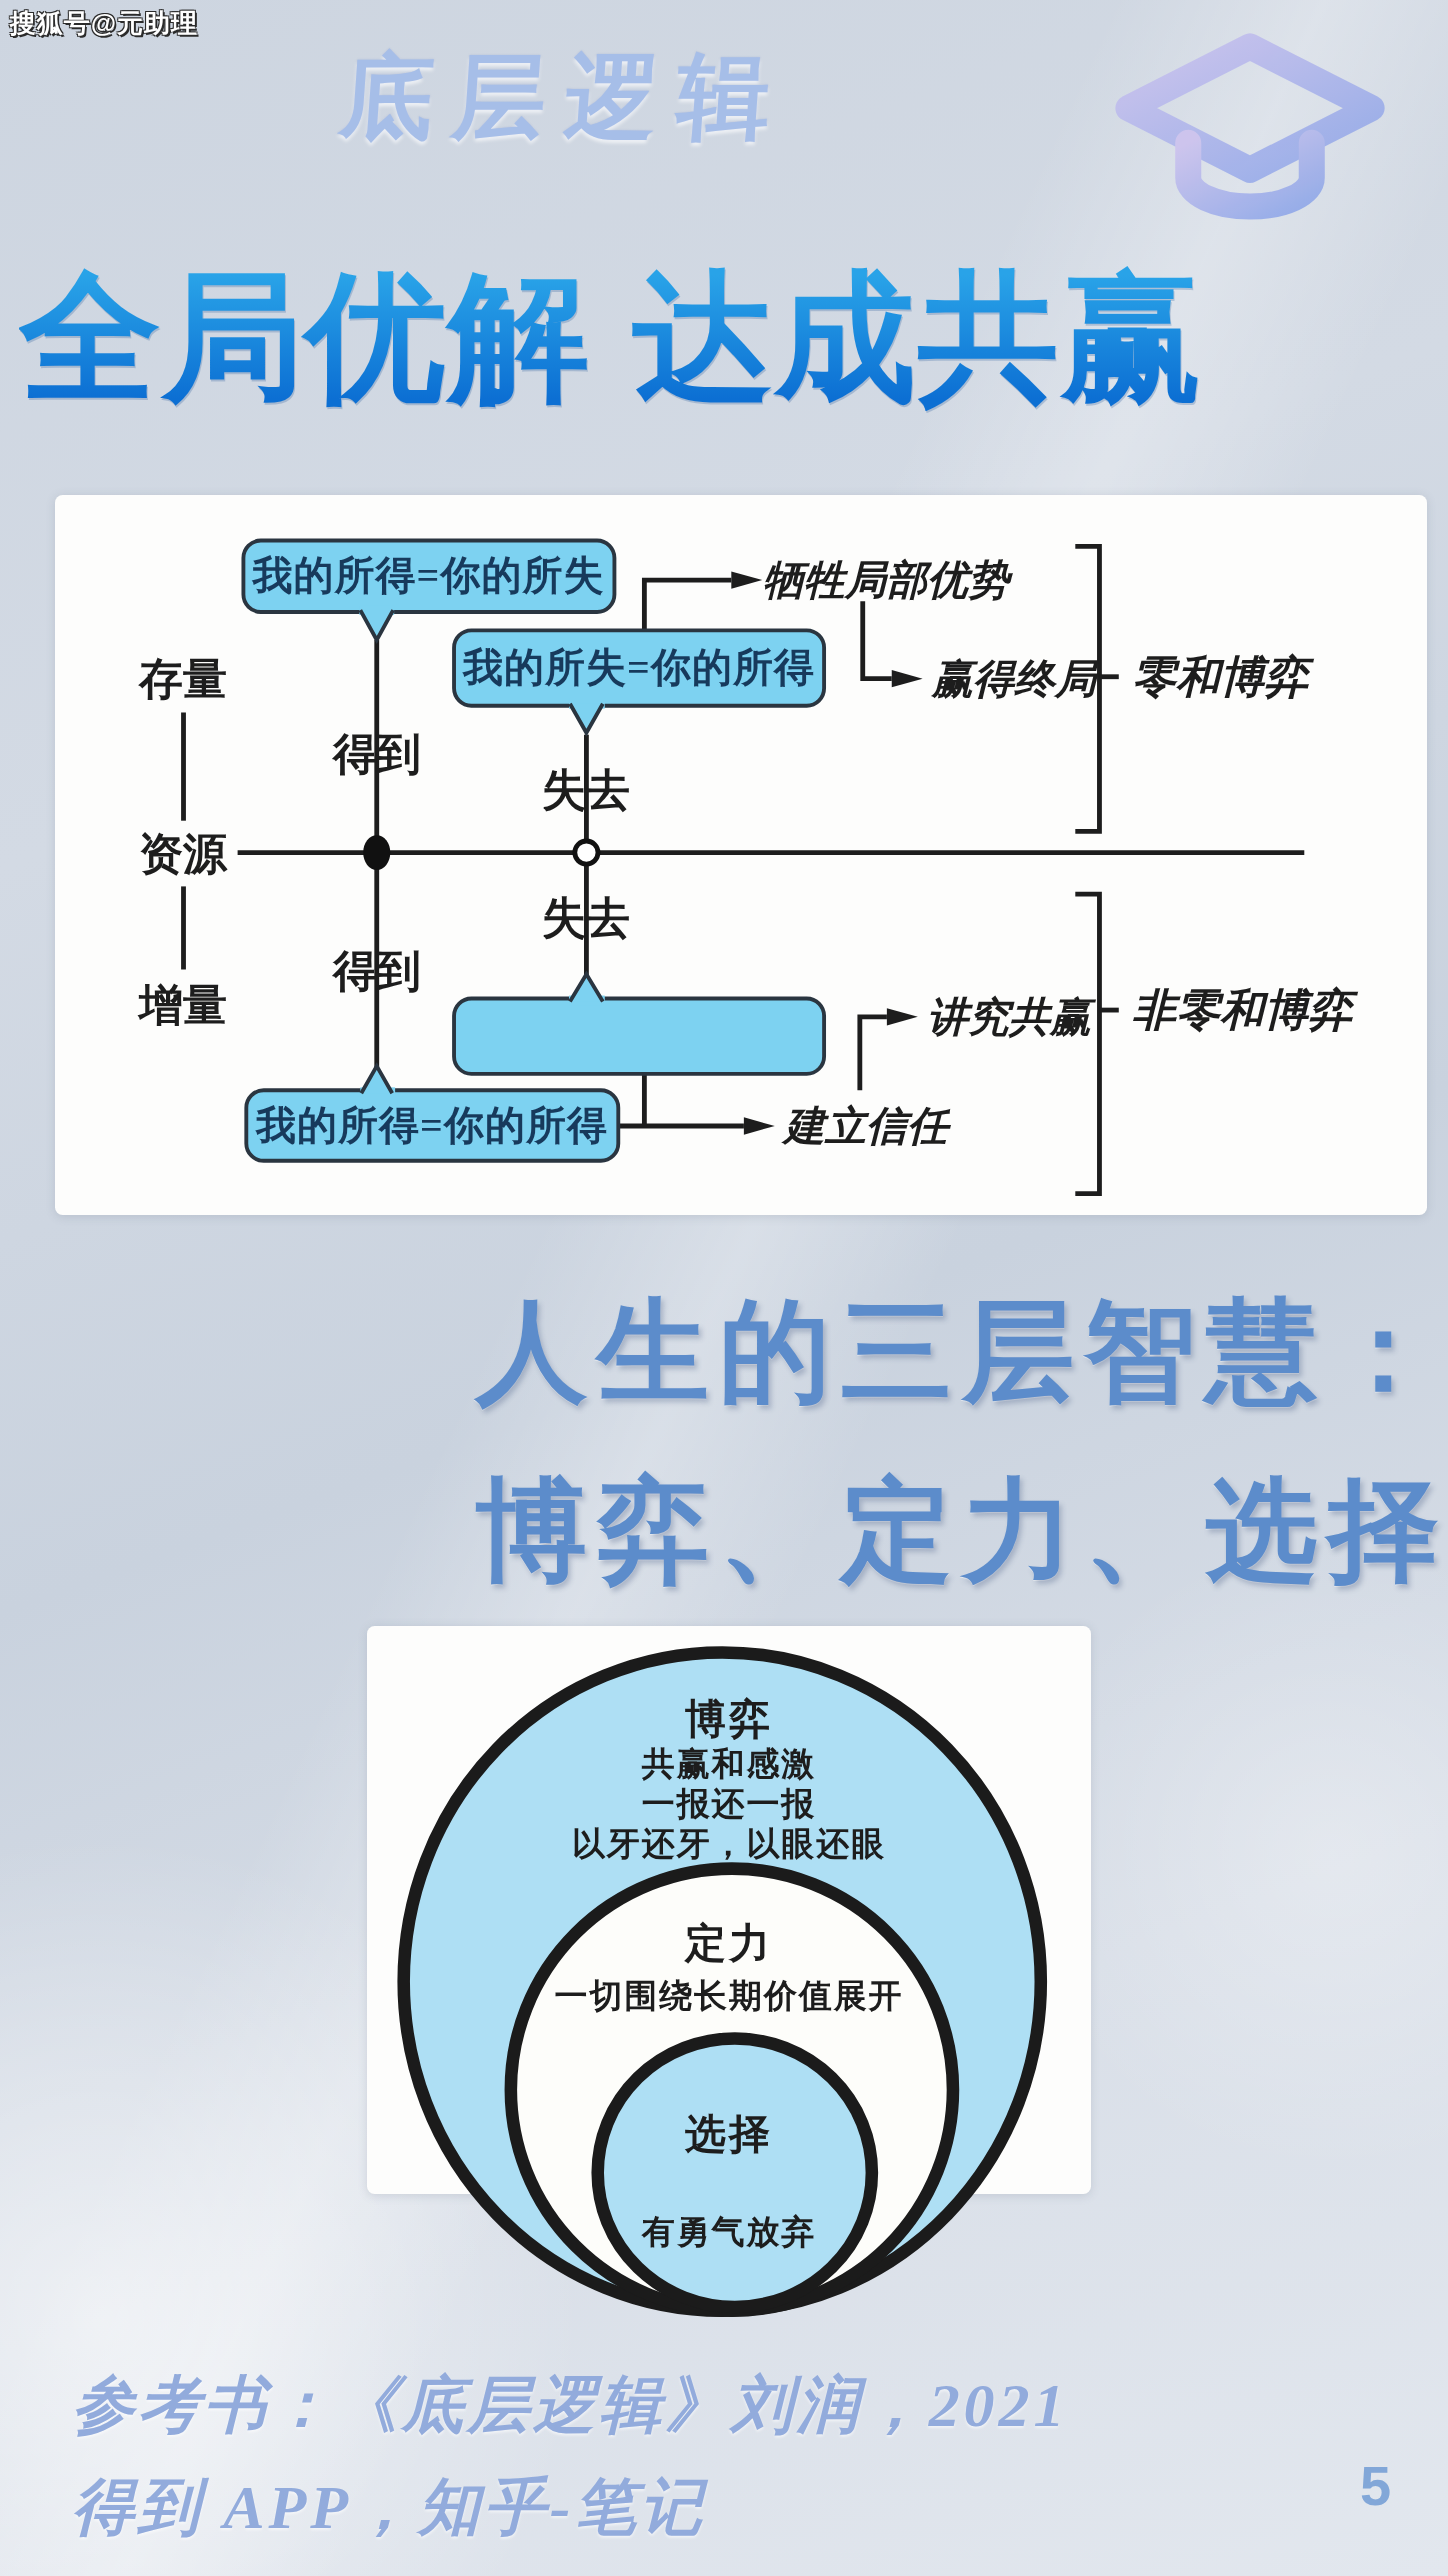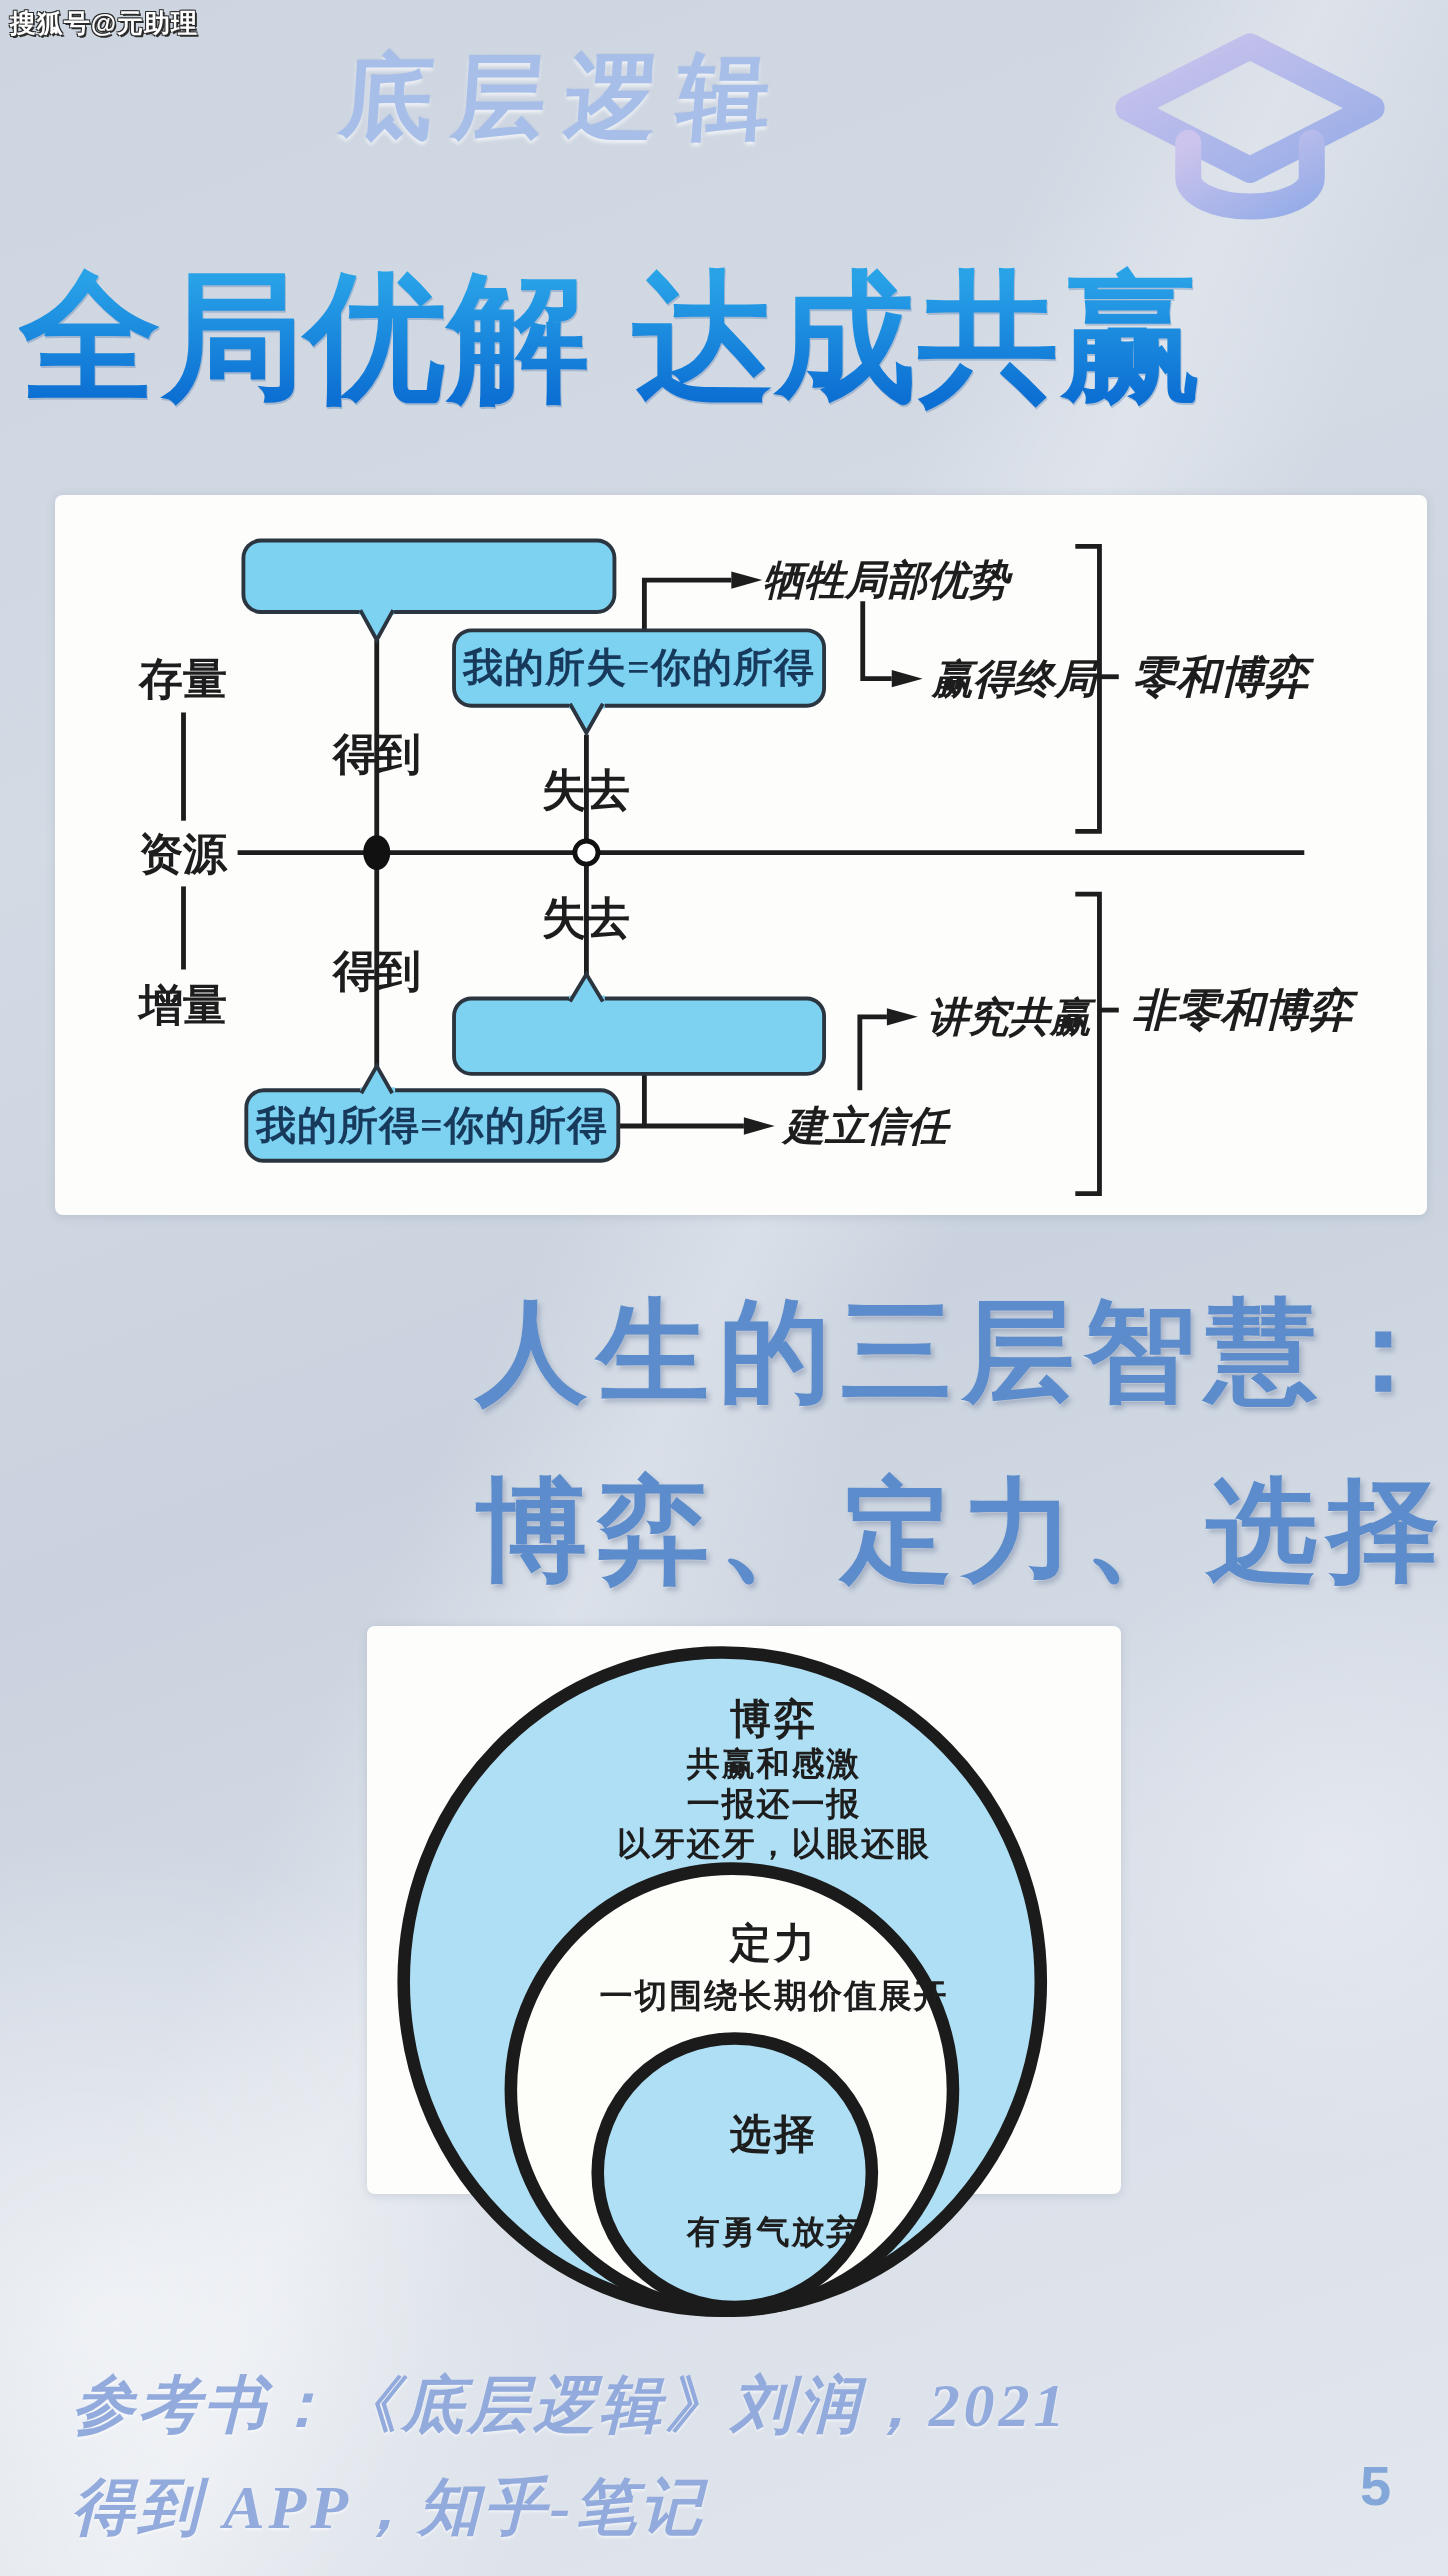--- a/index.html
+++ b/index.html
@@ -25,21 +25,21 @@
     color:var(--script_blue);letter-spacing:19.3px;font-family:"DejaVu Serif","Liberation Serif",serif;
     text-shadow:0 2.9px 3.9px rgba(255,255,255,.7),0 0 1.9px rgba(120,140,200,.4);transform:skewX(-4deg);}
   .main-title{left:19.3px;top:263px;width:1410px;text-align:left;font-size:141px;font-weight:900;
     letter-spacing:1.9px;line-height:1.05;
     background:linear-gradient(180deg,var(--title_blue_start) 8%,var(--title_blue_end) 92%);
     -webkit-background-clip:text;background-clip:text;color:transparent;
     filter:drop-shadow(1.9px 2.9px 0 rgba(10,70,140,.22));}
   
   .panel{background:var(--panel_white);border-radius:7.7px;box-shadow:0 1.9px 9.7px rgba(90,100,120,.18);}
   #flow-panel{left:55px;top:495px;width:1372px;height:720px;}
-  #circles-panel{left:367px;top:1626px;width:724px;height:568px;padding-left:30px;}
+  #circles-panel{left:367px;top:1626px;width:724px;height:568px;}
   .flabel{position:absolute;color:var(--ink);font-family:"Liberation Serif","DejaVu Serif",serif;
     font-weight:bold;white-space:nowrap;transform:translate(-50%,-50%);}
   .f44{font-size:44px;} .f42{font-size:41px;} .f46{font-size:44px;}
   .left-anchor{transform:translateY(-50%);font-style:italic;}
   .bubble-text{position:absolute;display:flex;align-items:center;justify-content:center;
     font-size:40px;font-weight:bold;color:var(--bubble_text);
     font-family:"Liberation Serif","DejaVu Serif",serif;letter-spacing:1px;white-space:nowrap;}
   
   .sec2{left:0;width:1449px;text-align:right;font-weight:bold;font-size:112px;line-height:1;
     color:var(--section_blue);letter-spacing:9.7px;
@@ -140,20 +140,21 @@
     </svg>
 
     <div class="flabel f44" style="left:128px;top:184px">存量</div>
     <div class="flabel f44" style="left:128px;top:359px">资源</div>
     <div class="flabel f44" style="left:128px;top:510px">增量</div>
     <div class="flabel f44" style="left:322px;top:259px">得到</div>
     <div class="flabel f44" style="left:531px;top:295px">失去</div>
     <div class="flabel f44" style="left:531px;top:423px">失去</div>
     <div class="flabel f44" style="left:322px;top:476px">得到</div>
 
+    <div class="bubble-text" style="left:188px;top:45px;width:371px;height:71px">我的所得=你的所失</div>
     <div class="bubble-text" style="left:399px;top:135px;width:370px;height:75px">我的所失=你的所得</div>
     <div class="bubble-text" style="left:191px;top:595px;width:372px;height:71px">我的所得=你的所得</div>
 
     <div class="flabel f42 left-anchor" style="left:708px;top:85px">牺牲局部优势</div>
     <div class="flabel f42 left-anchor" style="left:877px;top:184px">赢得终局</div>
     <div class="flabel f46 left-anchor" style="left:1077px;top:182px">零和博弈</div>
     <div class="flabel f42 left-anchor" style="left:872px;top:522px">讲究共赢</div>
     <div class="flabel f42 left-anchor" style="left:729px;top:631px">建立信任</div>
     <div class="flabel f46 left-anchor" style="left:1077px;top:515px">非零和博弈</div>
   </div>

